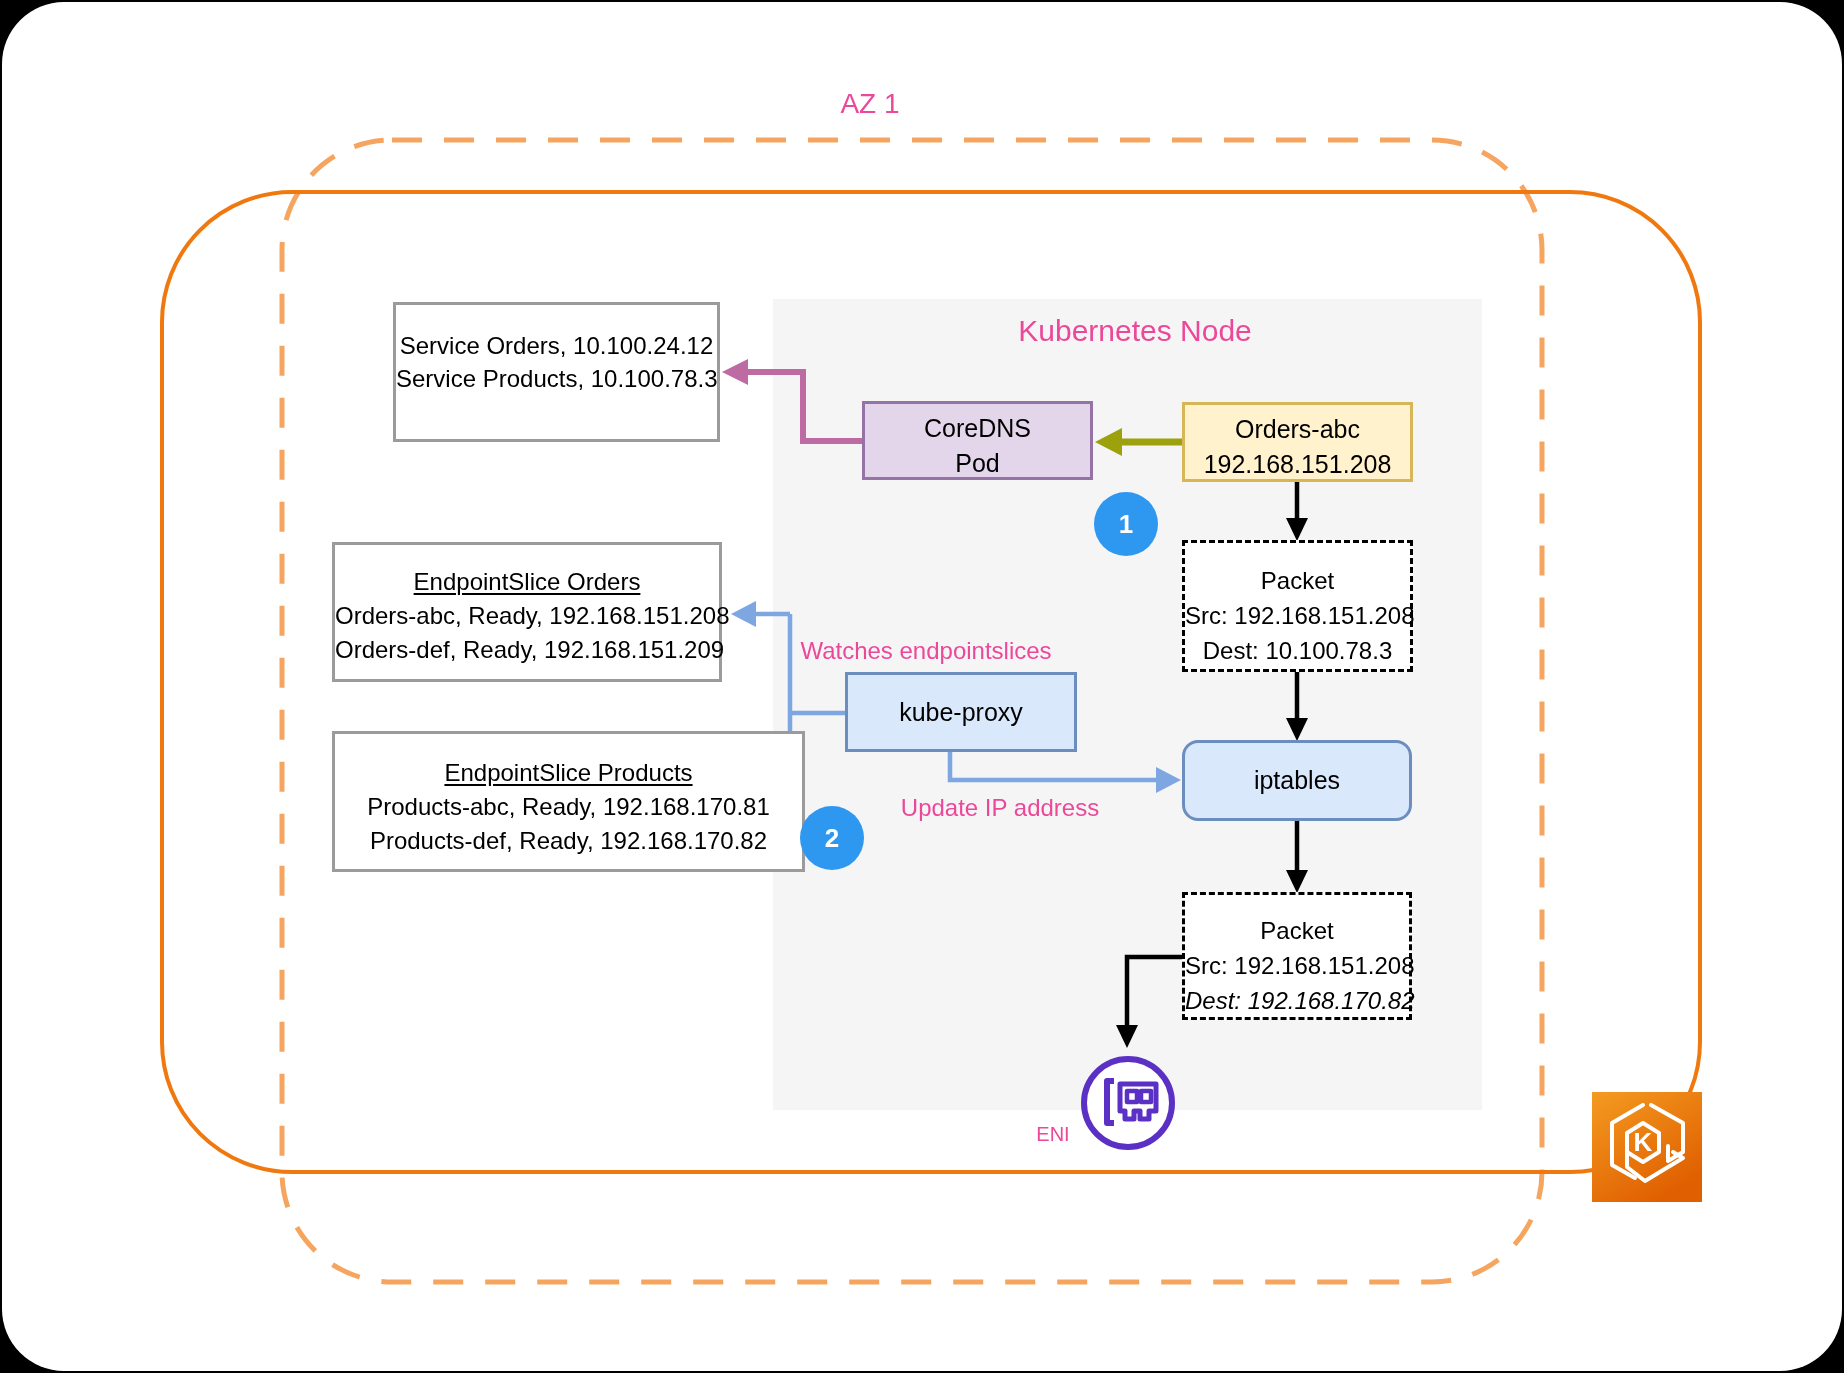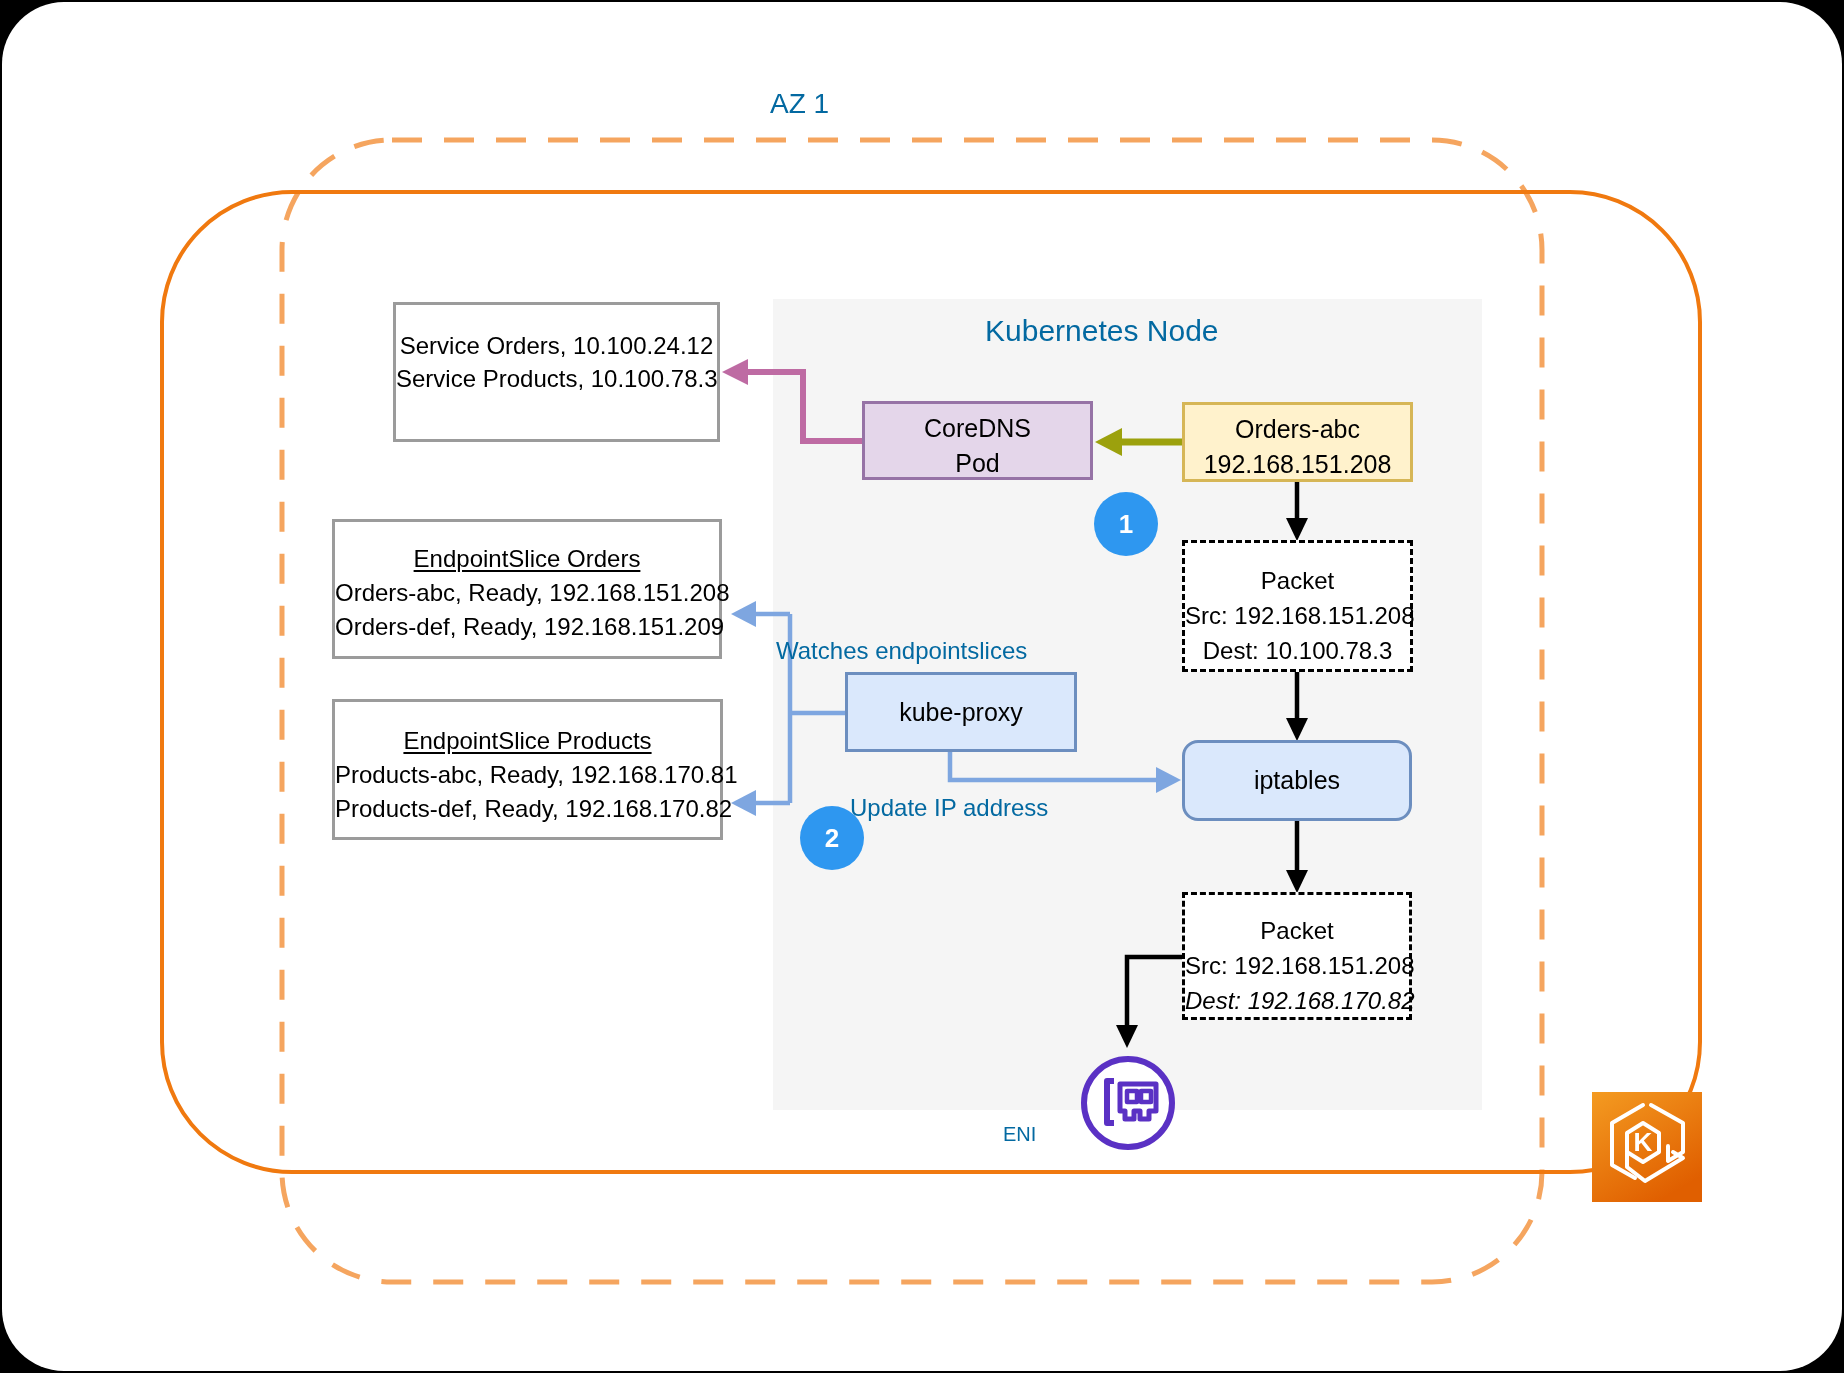--- a/index.html
+++ b/index.html
@@ -14,42 +14,42 @@
   svg.lines{position:absolute;left:0;top:0;width:1844px;height:1373px;pointer-events:none;}
 
   .box{position:absolute;box-sizing:border-box;text-align:center;color:#000;font-size:24px;background:#fff;}
   .gray-box{border:3px solid #9B9B9B;}
   .dashed-box{border:3.5px dashed #000;}
   .row{line-height:33px;white-space:nowrap;}
   .title-row{text-decoration:underline;text-underline-offset:3px;}
 
   .coredns-entries{left:393px;top:302px;width:327px;height:140px;padding-top:24px;}
   .coredns-entries .row{line-height:33px;}
-  .eps-orders{left:332px;top:519px;width:390px;height:140px;padding-top:20px;}
+  .eps-orders{left:332px;top:542px;width:390px;height:140px;padding-top:20px;}
   .eps-orders .row{line-height:34px;}
-  .eps-products{left:332px;top:699px;width:391px;height:141px;padding-top:22px;}
+  .eps-products{left:332px;top:731px;width:473px;height:141px;padding-top:22px;}
   .eps-products .row{line-height:34px;}
 
   .packet1{left:1182px;top:540px;width:231px;height:132px;padding-top:20px;}
   .packet1 .row{line-height:35px;}
   .packet2{left:1182px;top:892px;width:230px;height:128px;padding-top:18px;}
   .packet2 .row{line-height:35px;}
   .dest-green{color:#000000;font-style:italic;}
 
   .coredns-pod{left:862px;top:401px;width:231px;height:79px;background:#E4D6EA;border:3px solid #9673A6;padding-top:7px;font-size:25px;}
   .coredns-pod .row{line-height:35px;}
   .orders-pod{left:1182px;top:402px;width:231px;height:80px;background:#FFF2CC;border:3px solid #D6B656;padding-top:7px;font-size:25px;}
   .orders-pod .row{line-height:35px;}
 
   .kube-proxy{left:845px;top:672px;width:232px;height:80px;background:#DAE8FC;border:3px solid #6C8EBF;
     display:flex;align-items:center;justify-content:center;font-size:25px;}
   .iptables{left:1182px;top:740px;width:230px;height:81px;background:#DAE8FC;border:3px solid #6C8EBF;border-radius:16px;
     display:flex;align-items:center;justify-content:center;font-size:25px;}
 
-  .float-label{position:absolute;color:#0369a1;white-space:nowrap;}
+  .float-label{position:absolute;color:#ec4899;text-align:center;white-space:nowrap;}
   .az-label{left:770px;top:88px;width:200px;font-size:28px;line-height:32px;}
   .node-title{left:985px;top:314px;width:300px;font-size:30px;line-height:34px;}
   .watches-label{left:776px;top:637px;width:300px;font-size:24px;line-height:28px;}
   .update-label{left:850px;top:794px;width:300px;font-size:24px;line-height:28px;}
   .eni-label{left:1003px;top:1119px;width:100px;font-size:20px;line-height:30px;}
 
   .badge{position:absolute;width:64px;height:64px;border-radius:50%;background:#2E97F0;color:#fff;
     font-size:26px;font-weight:bold;display:flex;align-items:center;justify-content:center;}
   .badge-1{left:1094px;top:492px;}
   .badge-2{left:800px;top:806px;}

